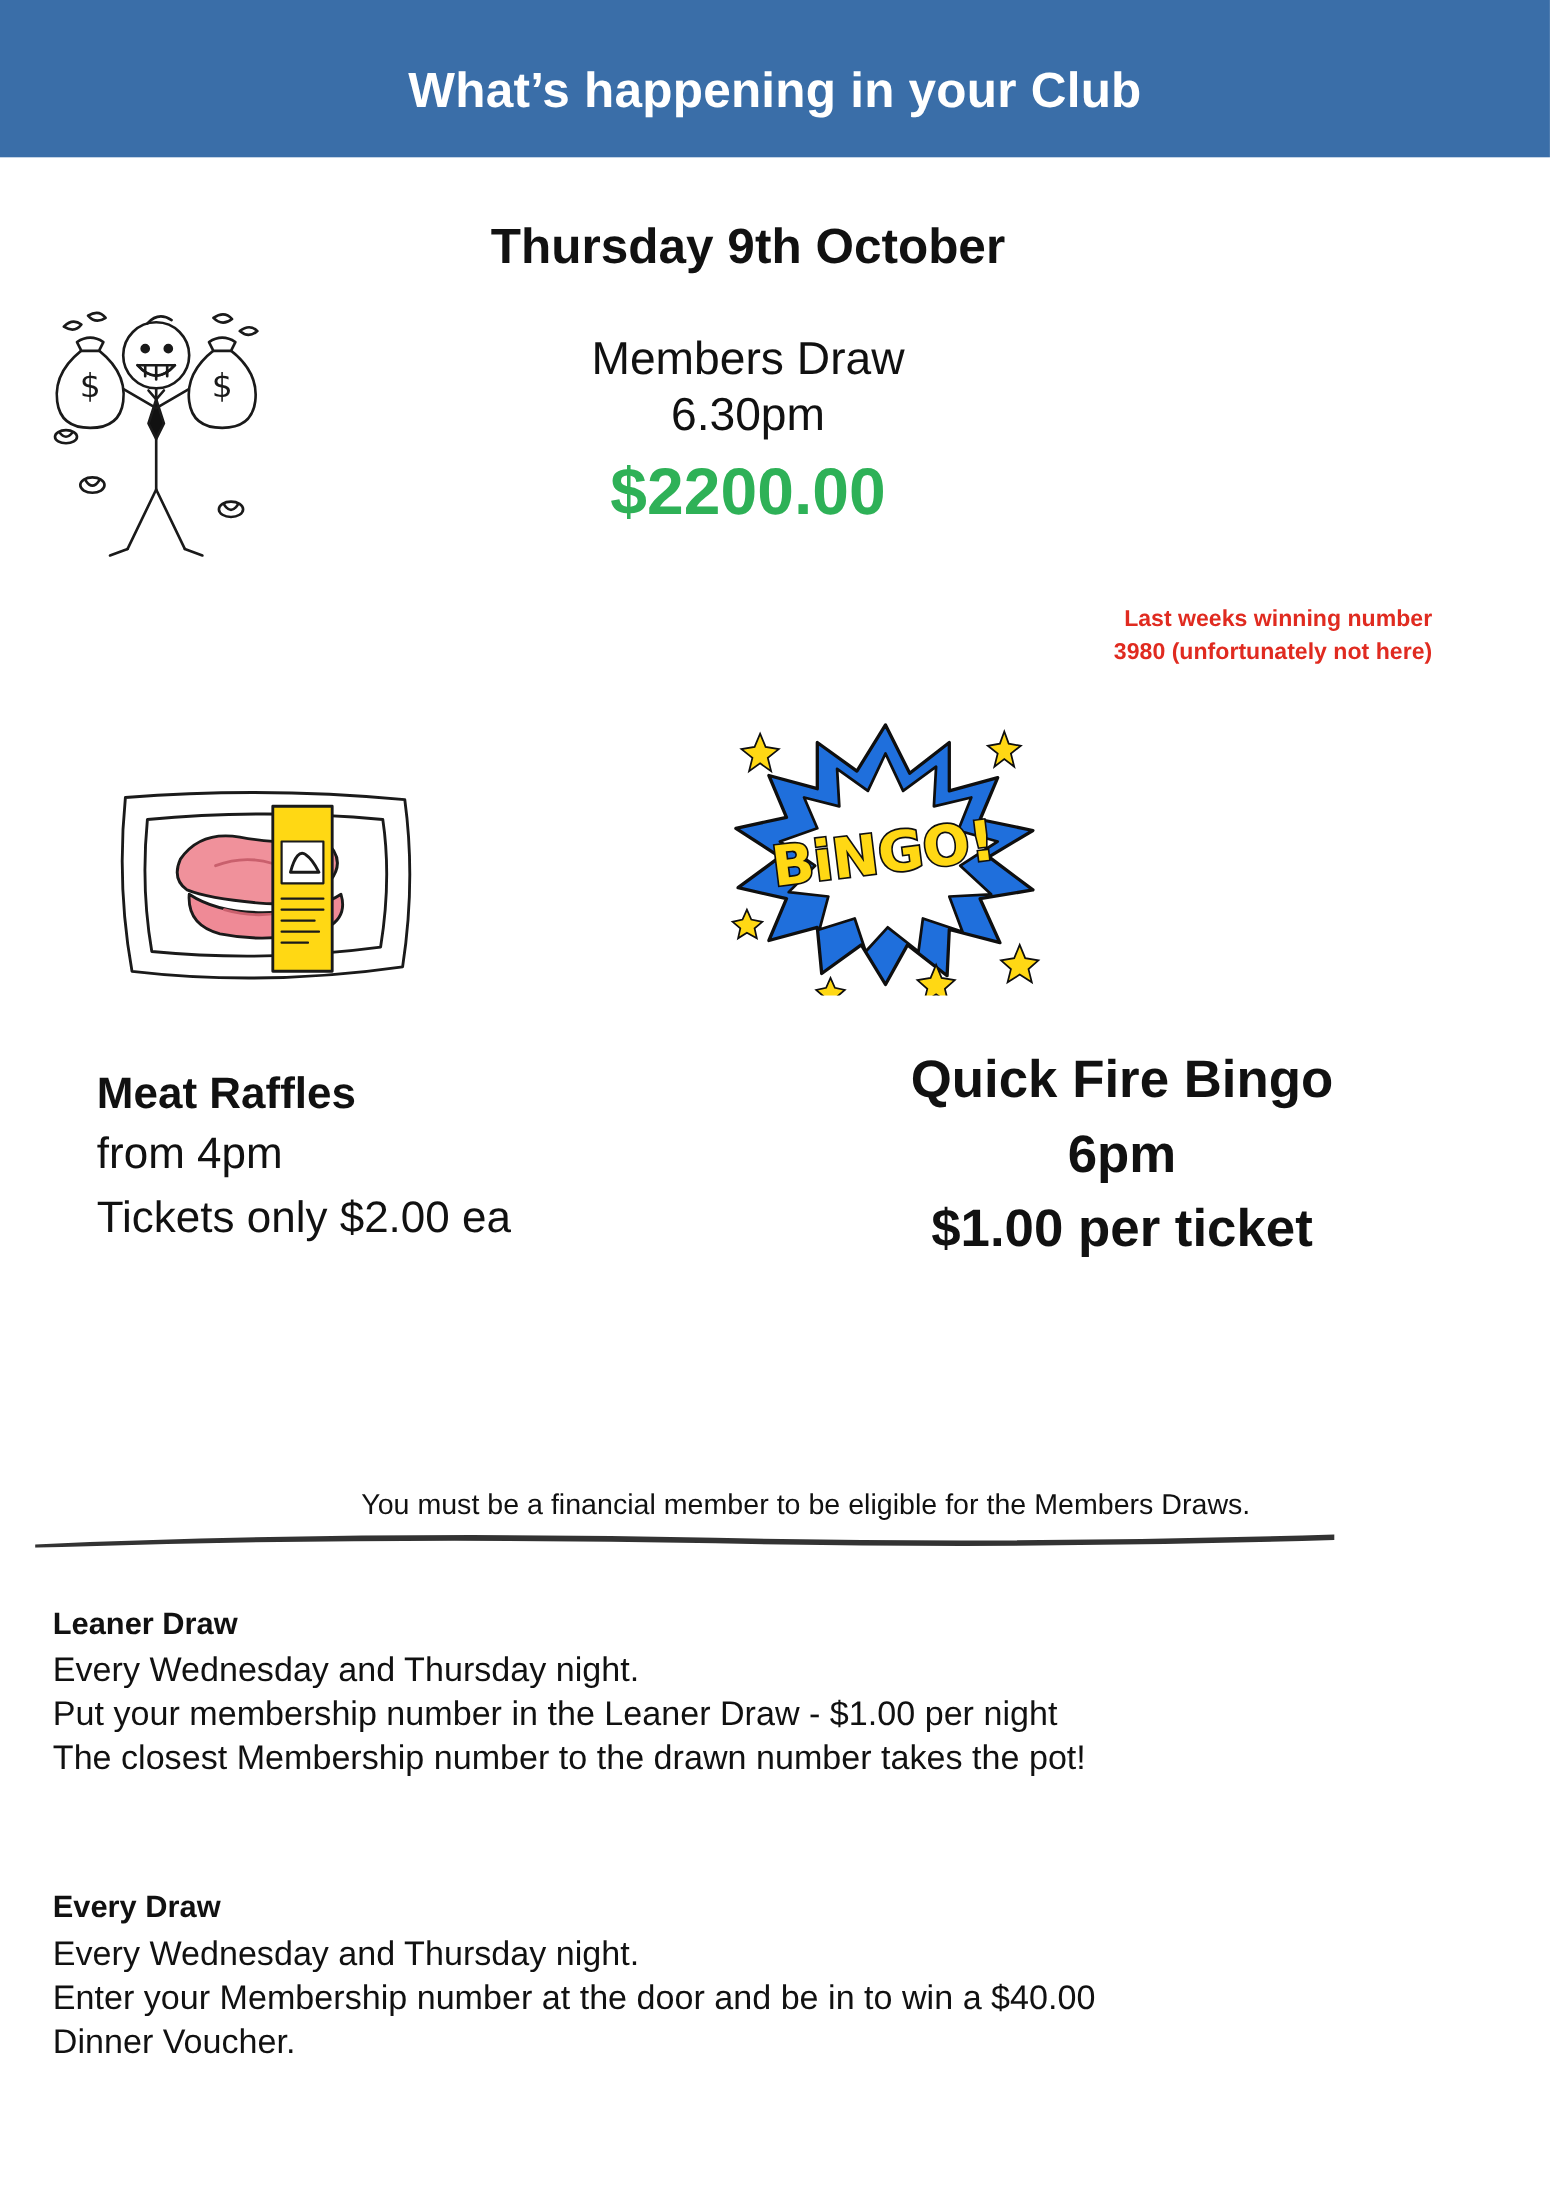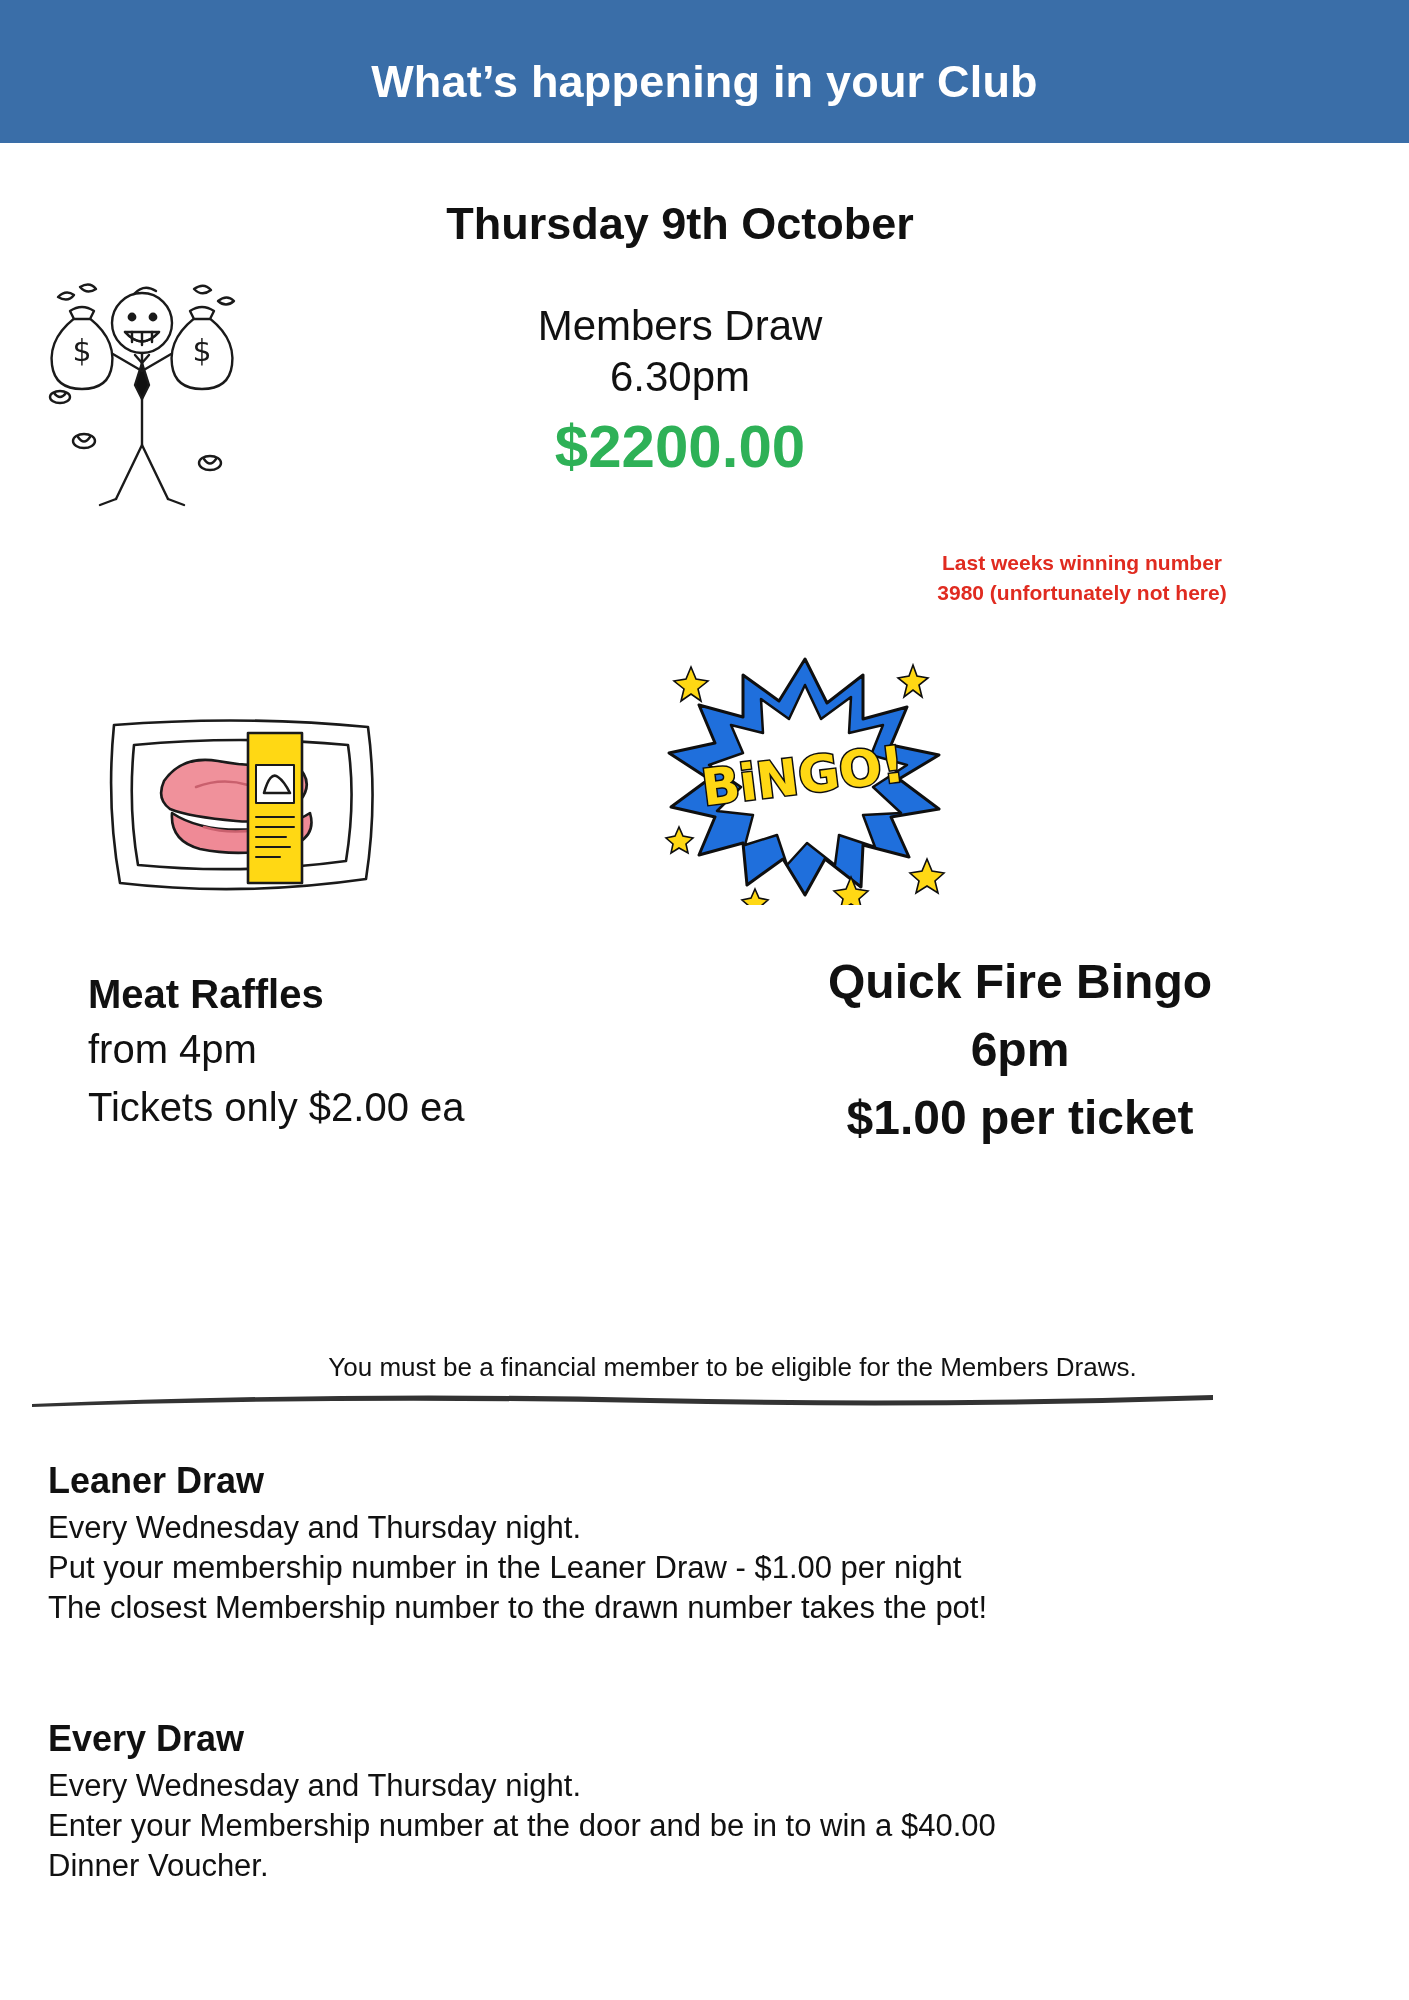--- a/index.html
+++ b/index.html
@@ -80,21 +80,21 @@
     color: #2eb157;
     margin-top: 10px;
     line-height: 1.1;
   }
 
   .last-week {
     position: absolute;
     left: 862px;
     top: 548px;
     width: 440px;
-    text-align: center;
+    text-align: right;
     color: #e02b20;
     font-weight: bold;
     font-size: 21px;
     line-height: 1.42;
   }
 
   
   .meat-img {
     position: absolute;
     left: 100px;
@@ -165,21 +165,21 @@
     height: 14px;
   }
 
   
   .section {
     position: absolute;
     left: 48px;
     width: 1330px;
   }
   .section-title {
-    font-size: 36px;
+    font-size: 28px;
     font-weight: bold;
     color: #111;
     margin-bottom: 6px;
   }
   .section-line {
     font-size: 31px;
     color: #111;
     line-height: 1.29;
   }
   #leaner-section { top: 1460px; }

